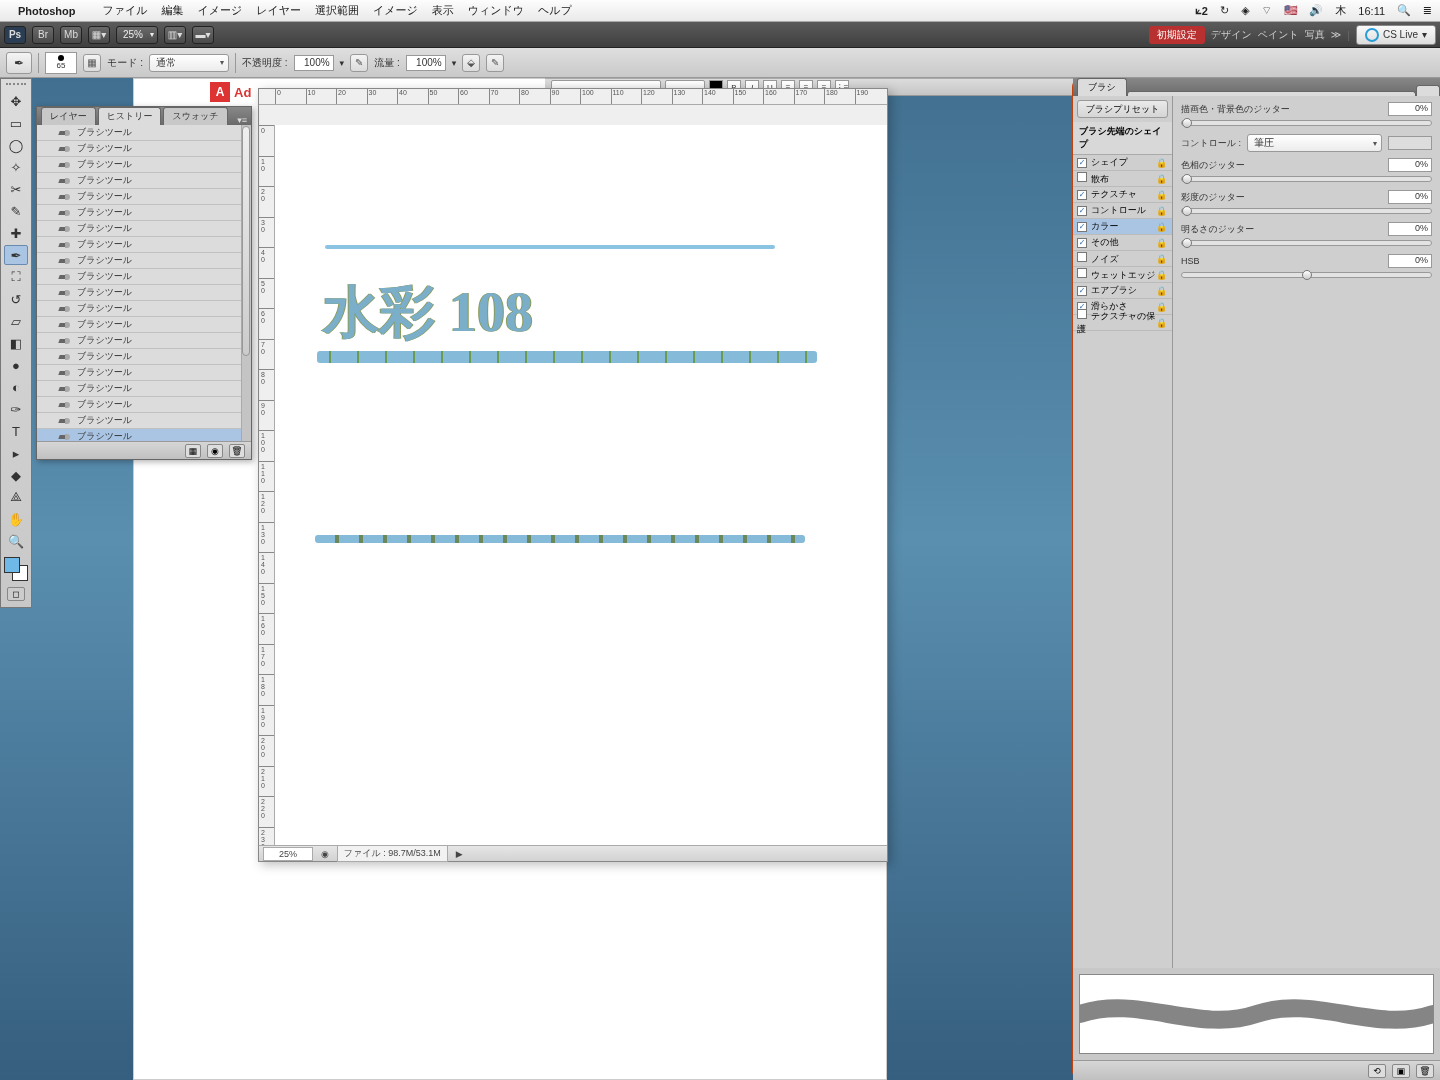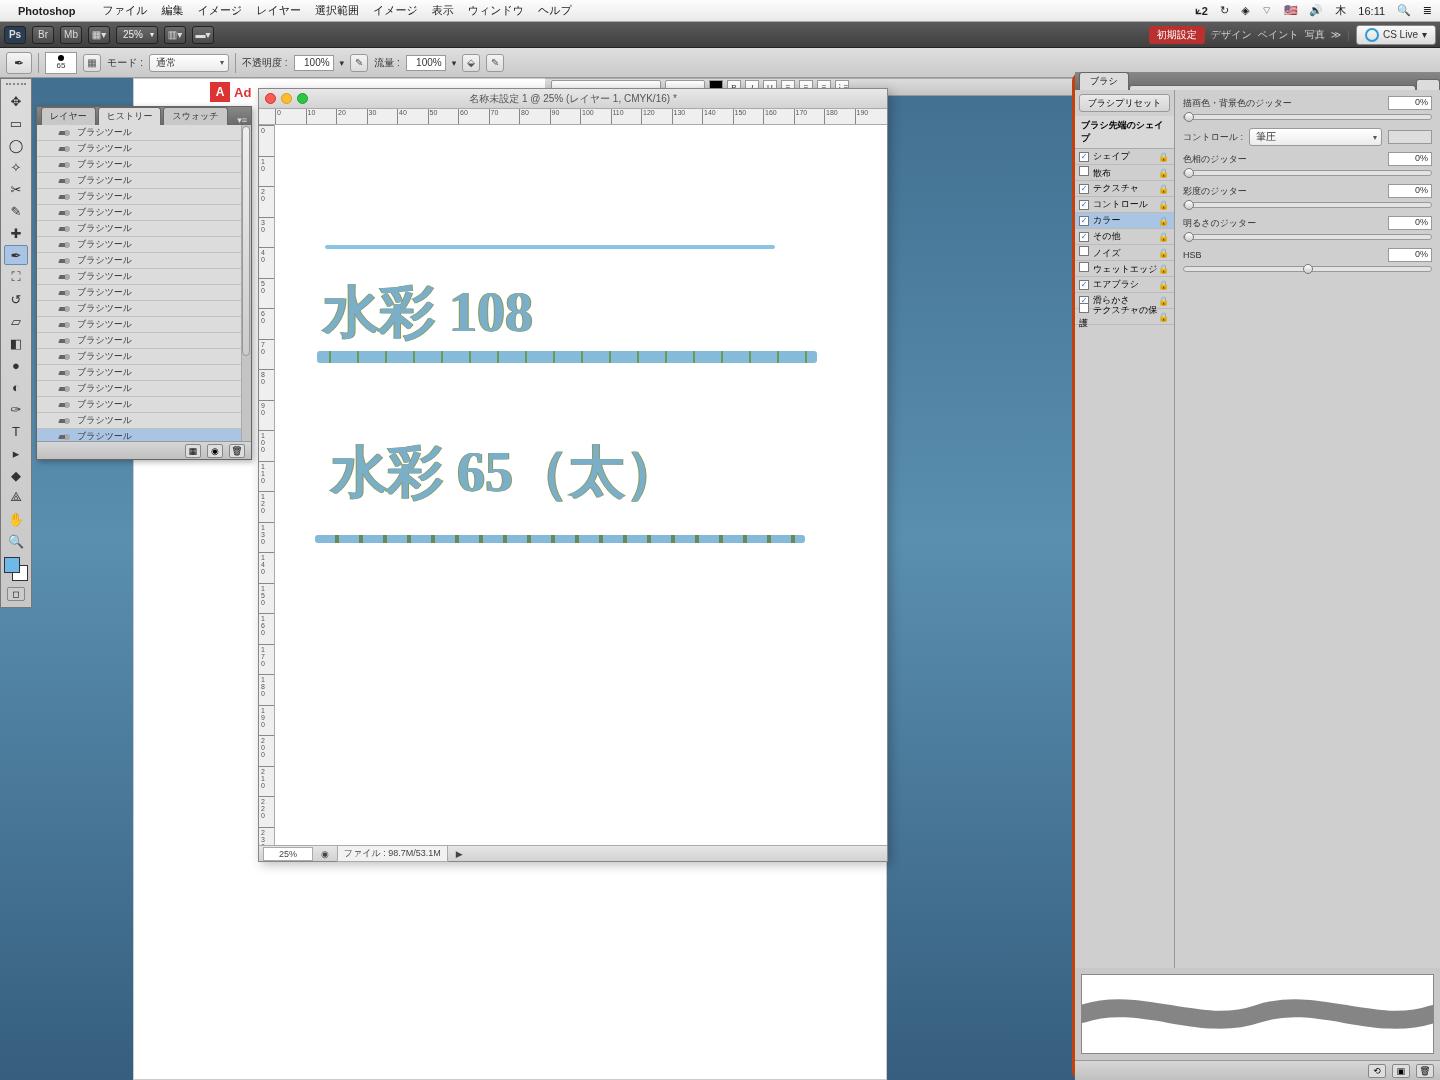--- a/index.html
+++ b/index.html
@@ -77,21 +77,21 @@
 .stroke-txt { position:absolute; font-family: "Comic Sans MS", cursive; color:#8bc3e3; font-weight:400; }
 .stroke-line { position:absolute; background:#8bc3e3; border-radius:3px; }
 .stroke-txt.textured { color:#7aaec9; text-shadow: 1px 0 #8a9b5a, -1px 0 #8a9b5a; }
 .stroke-line.textured { background: repeating-linear-gradient(90deg,#85bbd8 0 12px,#6a9b4f 12px 14px,#85bbd8 14px 28px); }
 .stroke-line.textured2 { background: repeating-linear-gradient(90deg,#85bbd8 0 20px,#6a885a 20px 24px); }
 .status-bar { position:absolute; left:0; right:0; bottom:0; height:16px; background:linear-gradient(#e6e6e6,#d2d2d2); border-top:1px solid #aaa; display:flex; align-items:center; font-size:9px; color:#444; gap:8px; padding:0 4px;}
 .status-zoom { width:50px; border:1px solid #aaa; background:#fff; text-align:center; padding:1px 0;}
 .status-info { border:1px solid #aaa; background:#f2f2f2; padding:1px 6px;}
 
 
-.brush-panel { position:absolute; top:72px; right:0; width:368px; bottom:0; background:#c8c8c8; border-left:3px solid #c2410c; z-index:6; display:flex; flex-direction:column;border-radius:9px;}
+.brush-panel { position:absolute; top:78px; right:0; width:368px; bottom:0; background:#c8c8c8; border-left:1px solid #c2410c; z-index:6; display:flex; flex-direction:column;border-radius:9px;}
 .bp-tab { height:18px; background:linear-gradient(#888,#6a6a6a); display:flex; align-items:flex-end; padding-left:4px;}
 .bp-tab span { padding:2px 10px; font-size:9px; background:#dcdcdc; border:1px solid #666; border-bottom:none; border-radius:3px 3px 0 0;}
 .bp-body { flex:1; display:flex; background:#cfcfcf; overflow:hidden;}
 .bp-left { width:100px; border-right:1px solid #999; background:#cfcfcf; display:flex; flex-direction:column;}
 .bp-preset { height:18px; background:linear-gradient(#eaeaea,#d5d5d5); border:1px solid #999; margin:4px; font-size:9px; display:flex; align-items:center; justify-content:center; border-radius:3px;}
 .bp-hdr { font-size:9px; font-weight:bold; padding:3px 6px; background:#d8d8d8; border-bottom:1px solid #aaa;}
 .bp-item { height:16px; display:flex; align-items:center; justify-content:space-between; padding:0 4px; font-size:9px; border-bottom:1px solid #bbb;}
 .bp-item.sel { background:#a9c5e3;}
 .chk { width:10px; height:10px; border:1px solid #777; background:#fff; display:inline-flex; align-items:center; justify-content:center; font-size:8px; color:#2a6db0; margin-right:4px;}
 .chk.on:before { content:"✓"; }
@@ -345,28 +345,20 @@
       </div>
     </div>
   <div class="hp-foot">
     <div class="fbtn">▦</div>
     <div class="fbtn">◉</div>
     <div class="fbtn">🗑</div>
   </div>
 </div>
 
 <div class="docwin">
-  <div class="doc-title">
-    <div class="traffic">
-      <span class="tr-r"></span>
-      <span class="tr-y"></span>
-      <span class="tr-g"></span>
-    </div>
-    <span>名称未設定 1 @ 25% (レイヤー 1, CMYK/16) *</span>
-  </div>
   <div class="ruler-h" id="ruler-h">
       <div>0</div>
       <div>10</div>
       <div>20</div>
       <div>30</div>
       <div>40</div>
       <div>50</div>
       <div>60</div>
       <div>70</div>
       <div>80</div>
@@ -491,21 +483,20 @@
         <span>2</span>
         <span>3</span>
         <span>0</span>
       </div>
     </div>
   <div class="canvas-area">
     <div class="canvas-strokes">
       <div class="stroke-line" style="top:120px;left:50px;width:450px;height:4px;"></div>
       <div class="stroke-txt textured" style="top:150px;left:48px;font-size:56px;font-weight:bold;">水彩 108</div>
       <div class="stroke-line textured" style="top:226px;left:42px;width:500px;height:12px;"></div>
-      <div class="stroke-txt textured" style="top:310px;left:56px;font-size:56px;font-weight:bold;">水彩 65（太）</div>
       <div class="stroke-line textured2" style="top:410px;left:40px;width:490px;height:8px;"></div>
     </div>
   </div>
   <div class="status-bar">
     <div class="status-zoom">25%</div>
     <span>◉</span>
     <div class="status-info">ファイル : 98.7M/53.1M</div>
     <span>▶</span>
   </div>
 </div>

